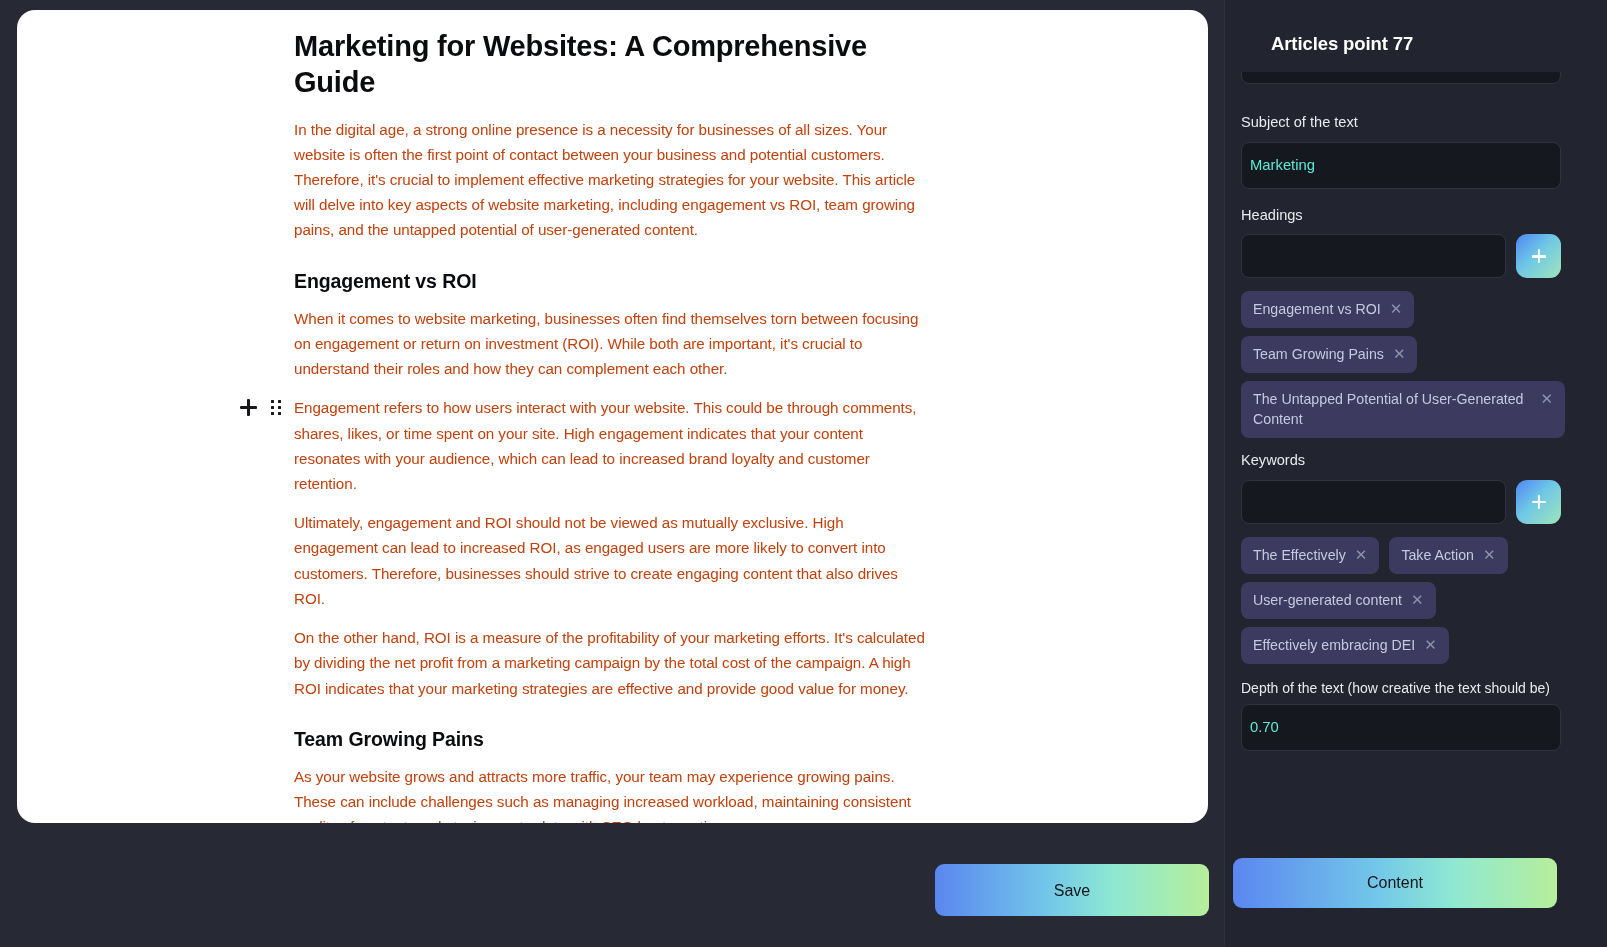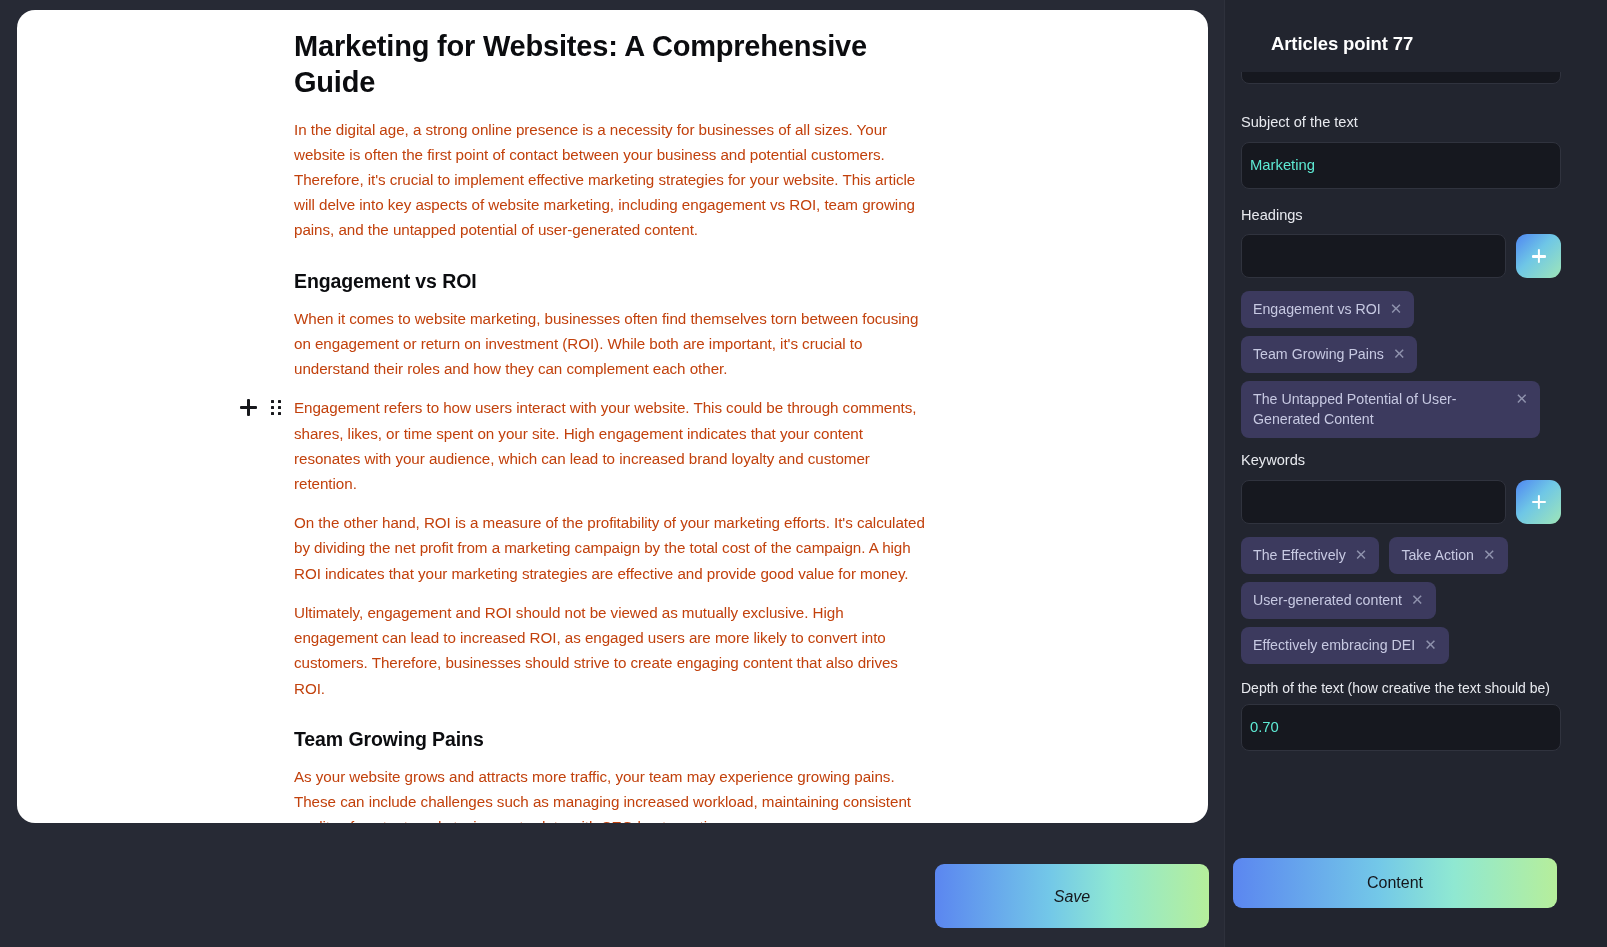--- a/index.html
+++ b/index.html
@@ -144,32 +144,31 @@
     width: 1224px;
     height: 124px;
     background: #272a35;
   }
 
   .save-button {
     position: absolute;
     left: 935px;
     top: 41px;
     width: 274px;
-    height: 64px;
+    height: 52px;
     border: none;
     border-radius: 9px;
     background: linear-gradient(90deg, #5b86f0 0%, #73c8e8 42%, #8fe8d2 65%, #b6ee9b 100%);
     color: #14161b;
     font-family: "Liberation Sans", sans-serif;
     font-size: 16px;
     line-height: 49px;
     text-align: center;
     cursor: pointer;
     padding: 0;
-    font-style: italic;
   }
 
   
   .sidebar {
     position: absolute;
     left: 1224px;
     top: 0;
     width: 383px;
     height: 947px;
     background: #22252f;
@@ -292,21 +291,21 @@
     background: #3c3a5e;
     border-radius: 8px;
     padding: 8px 12px 9px 12px;
     color: #c7c9e2;
     font-size: 14.2px;
     line-height: 20px;
     cursor: default;
     max-width: 330px;
   }
 
-  .tag.wide { width: 299px; }
+  .tag.wide { width: 324px; }
 
   .tag-x {
     color: #8f92ad;
     font-size: 15px;
     line-height: 20px;
     cursor: pointer;
     flex: none;
   }
 
   .depth-label {
@@ -362,23 +361,23 @@
                   <i></i>
                   <i></i>
                   <i></i>
                   <i></i>
                   <i></i>
               </span>
             </div>
             <p class="doc-p hovered">Engagement refers to how users interact with your website. This could be through comments, shares, likes, or time spent on your site. High engagement indicates that your content resonates with your audience, which can lead to increased brand loyalty and customer retention.</p>
           </div>
 
+          <p class="doc-p">Ultimately, engagement and ROI should not be viewed as mutually exclusive. High engagement can lead to increased ROI, as engaged users are more likely to convert into customers. Therefore, businesses should strive to create engaging content that also drives ROI.</p>
+
           <p class="doc-p">On the other hand, ROI is a measure of the profitability of your marketing efforts. It's calculated by dividing the net profit from a marketing campaign by the total cost of the campaign. A high ROI indicates that your marketing strategies are effective and provide good value for money.</p>
-
-          <p class="doc-p">Ultimately, engagement and ROI should not be viewed as mutually exclusive. High engagement can lead to increased ROI, as engaged users are more likely to convert into customers. Therefore, businesses should strive to create engaging content that also drives ROI.</p>
 
           <h2 class="doc-h2">Team Growing Pains</h2>
 
           <p class="doc-p">As your website grows and attracts more traffic, your team may experience growing pains. These can include challenges such as managing increased workload, maintaining consistent quality of content, and staying up-to-date with SEO best practices.</p>
 
         </div>
       </div>
     </div>
 
     <div class="bottom-bar">

